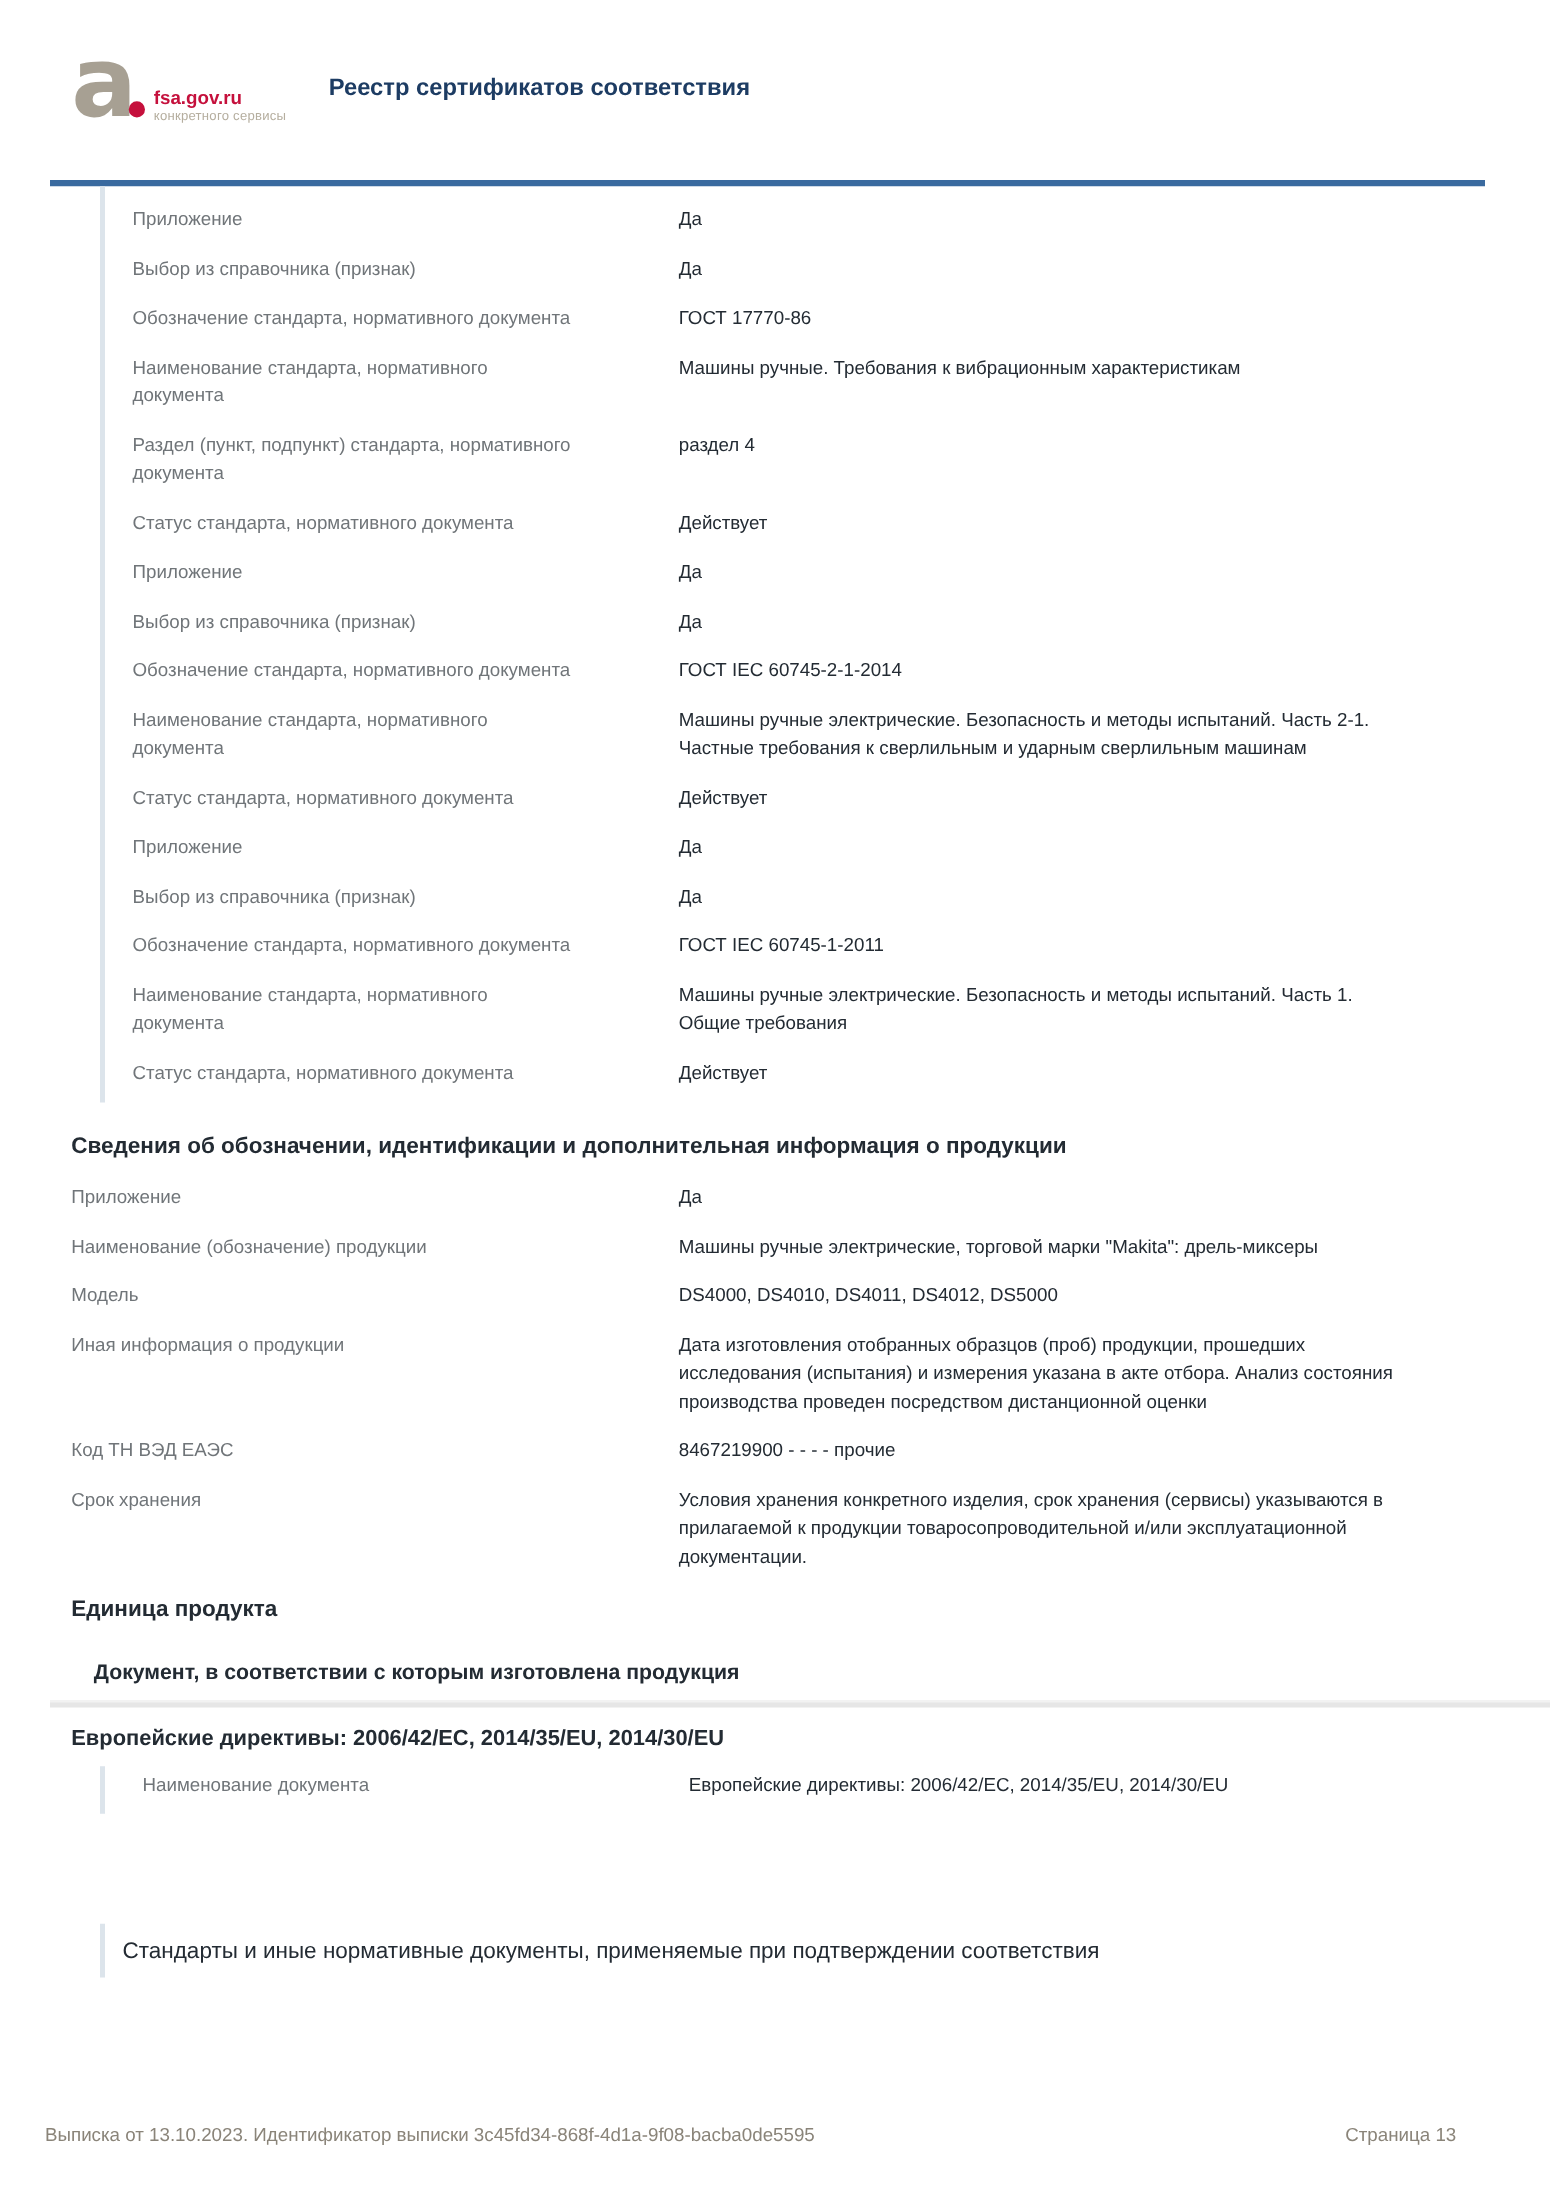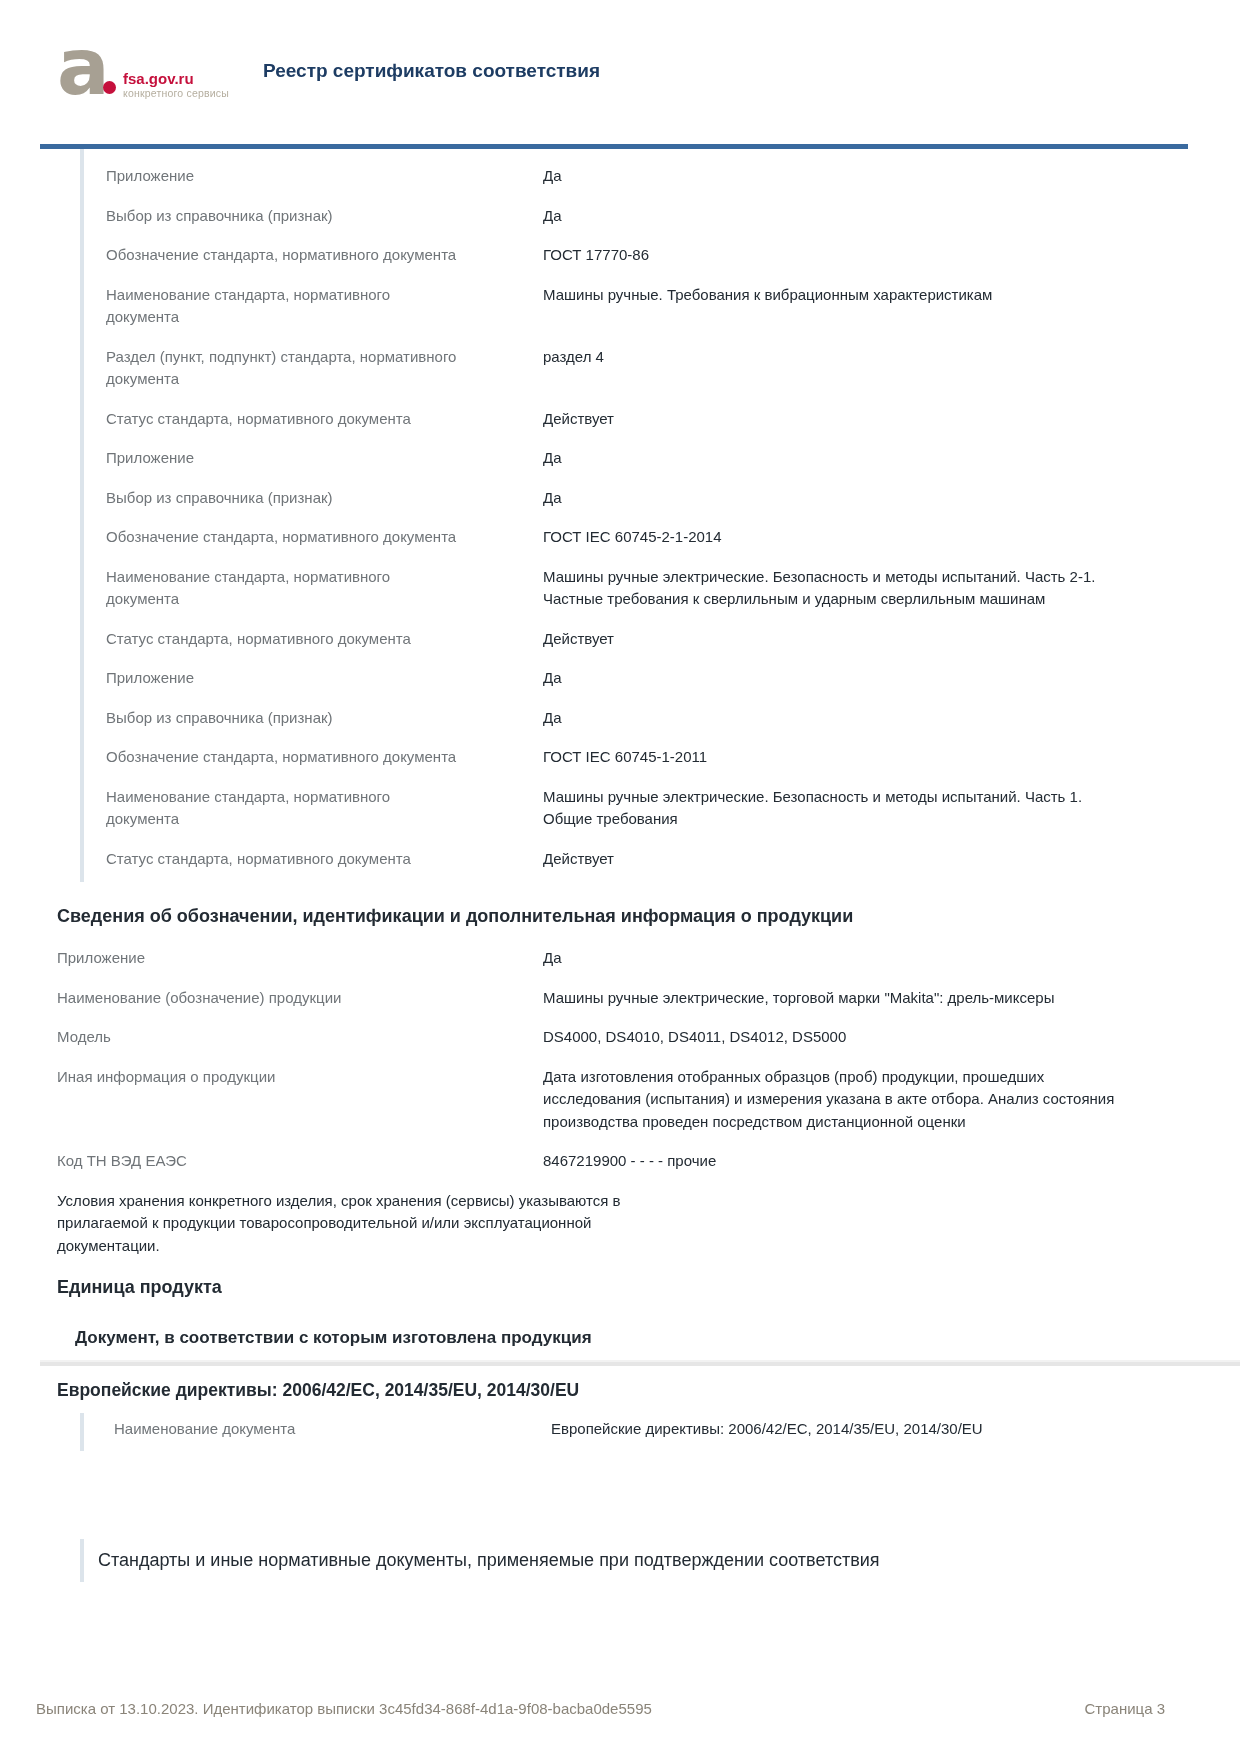--- a/index.html
+++ b/index.html
@@ -186,20 +186,21 @@
   </div>
   <div class="kv-row">
     <div class="kv-label">Иная информация о продукции</div>
     <div class="kv-value">Дата изготовления отобранных образцов (проб) продукции, прошедших исследования (испытания) и измерения указана в акте отбора. Анализ состояния производства проведен посредством дистанционной оценки</div>
   </div>
   <div class="kv-row">
     <div class="kv-label">Код ТН ВЭД ЕАЭС</div>
     <div class="kv-value">8467219900 - - - - прочие</div>
   </div>
   <div class="kv-row">
+    <div class="kv-label">Срок хранения</div>
     <div class="kv-value">Условия хранения конкретного изделия, срок хранения (сервисы) указываются в прилагаемой к продукции товаросопроводительной и/или эксплуатационной документации.</div>
   </div>
 </div>
 
 <h2 class="section-heading unit-heading">Единица продукта</h2>
 
 <h3 class="sub-heading">Документ, в соответствии с которым изготовлена продукция</h3>
 
 <div class="divider-band"></div>
 
@@ -211,14 +212,14 @@
     <div class="kv-value">Европейские директивы: 2006/42/EC, 2014/35/EU, 2014/30/EU</div>
   </div>
 </div>
 
 <div class="standards-block">
   <h2 class="block-heading">Стандарты и иные нормативные документы, применяемые при подтверждении соответствия</h2>
 </div>
 
 <div class="page-footer">
   <div>Выписка от 13.10.2023. Идентификатор выписки 3c45fd34-868f-4d1a-9f08-bacba0de5595</div>
-  <div>Страница 3</div>
+  <div>Страница 13</div>
 </div>
 
 </body></html>

